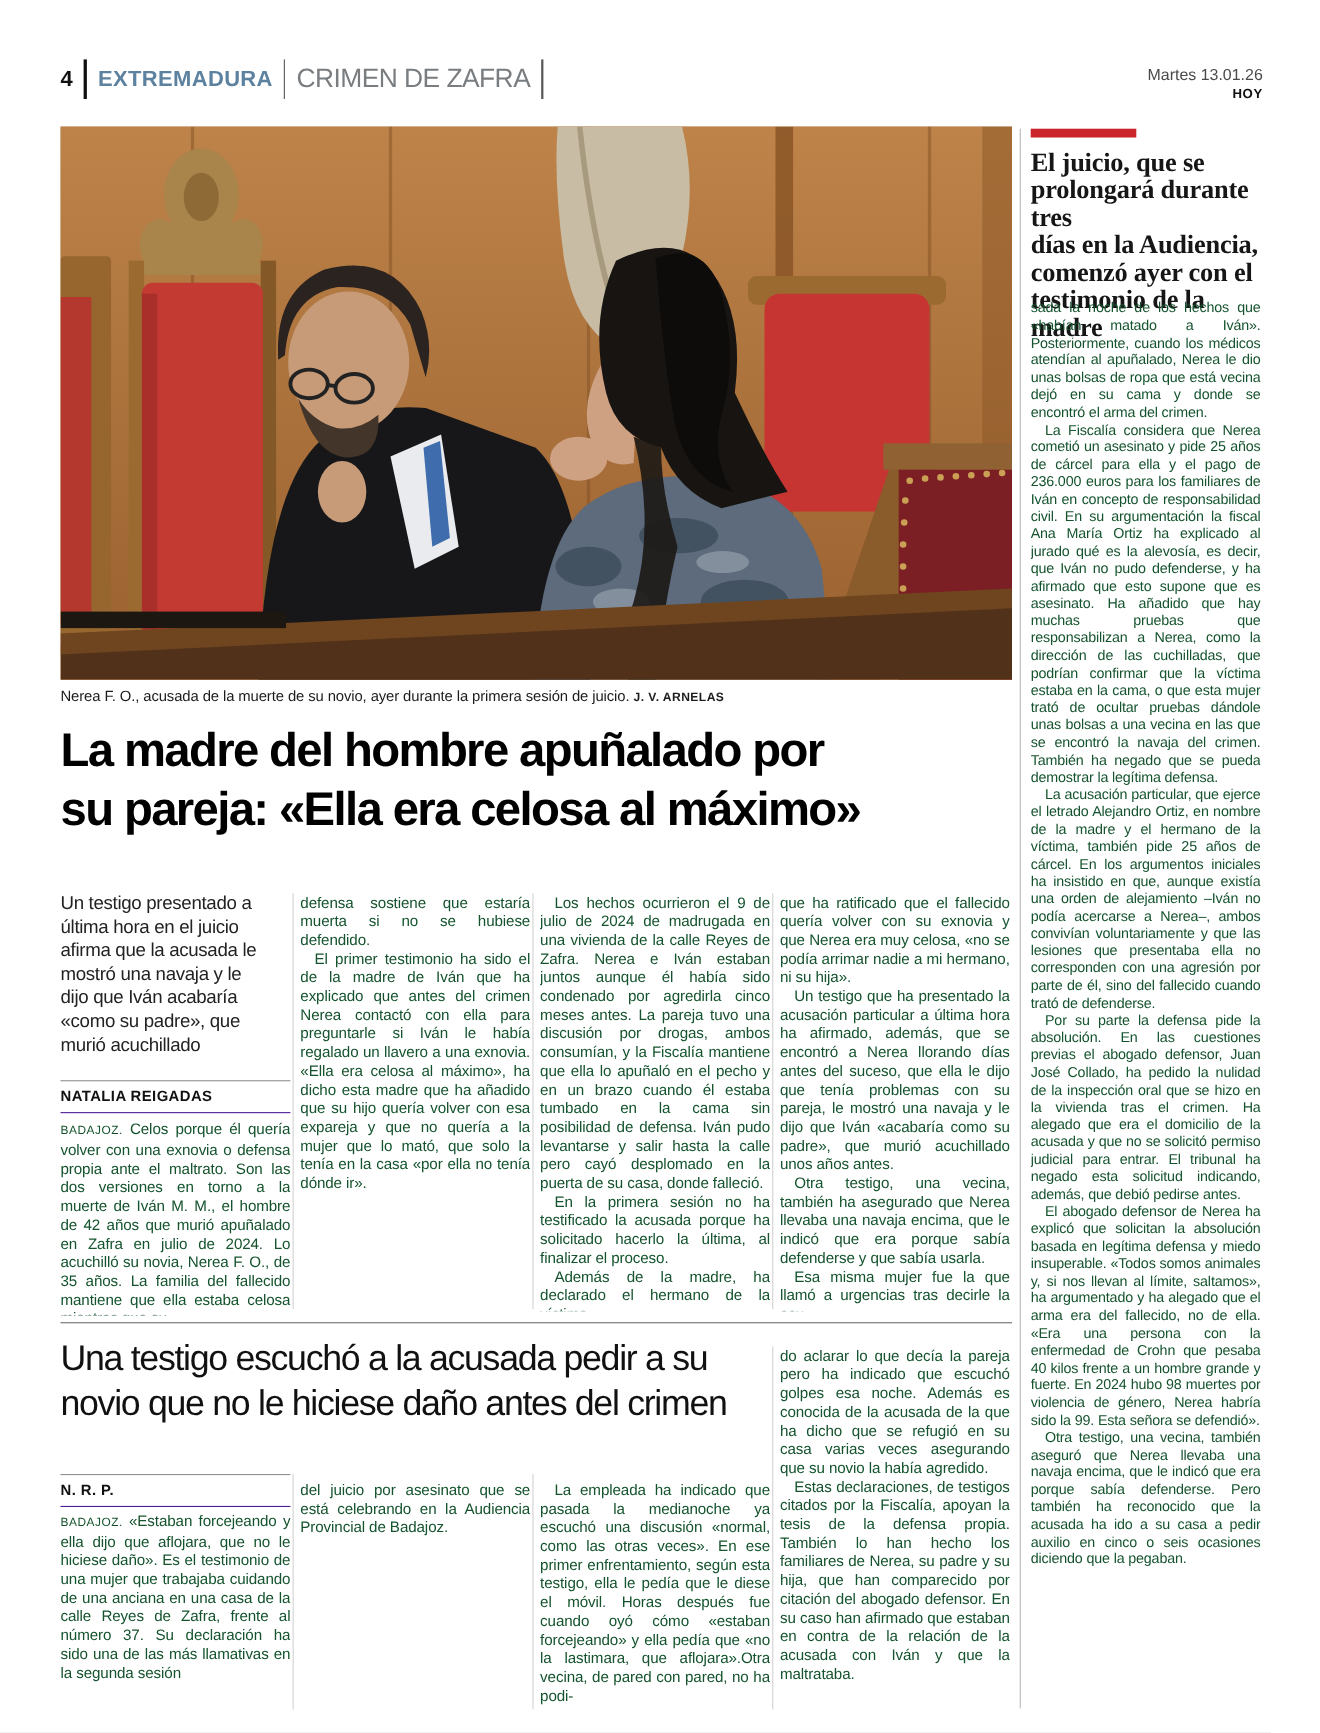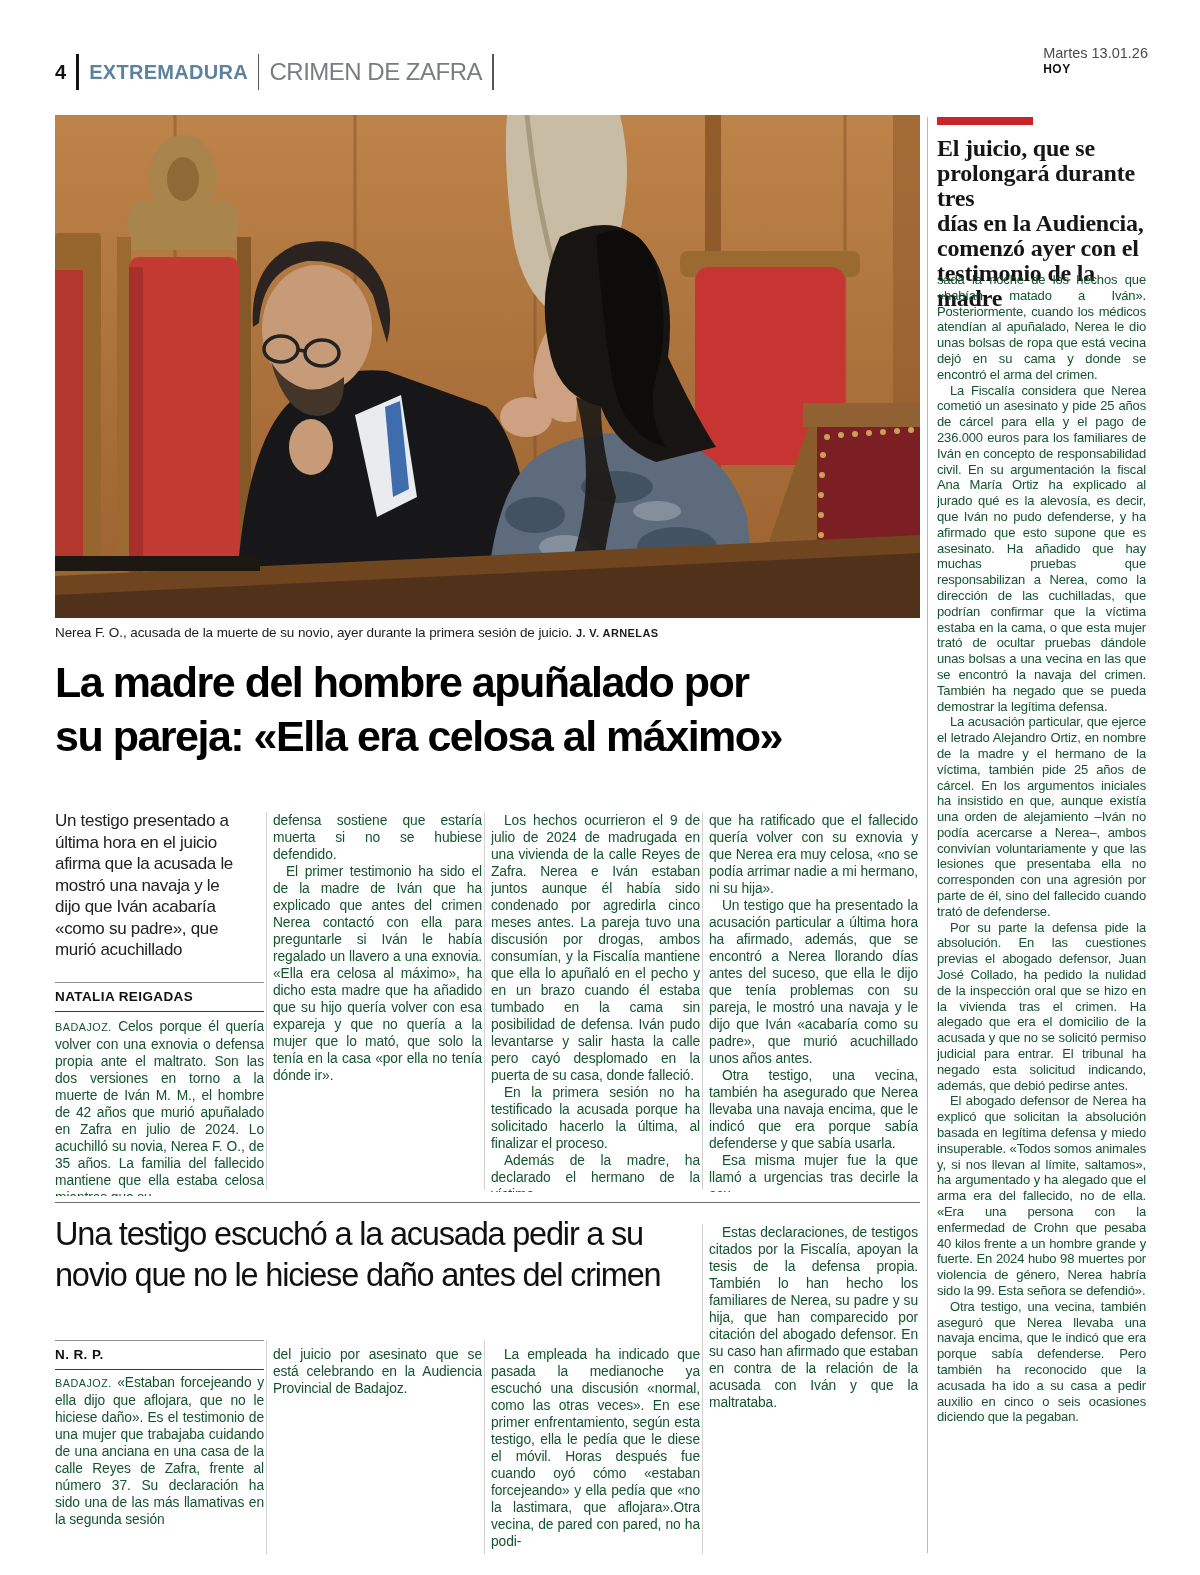--- a/index.html
+++ b/index.html
@@ -6,21 +6,21 @@
   body{background:#d9d9d9;font-family:"Liberation Sans",sans-serif}
   .page{position:relative;width:1200px;height:1575px;margin:0 auto;background:#ffffff;overflow:hidden;color:#1a1a1a}
 
   
   .hdr{position:absolute;top:54px;left:55px;display:flex;align-items:center;gap:10px}
   .pageno{font-size:20px;font-weight:700;color:#111}
   .hbar{width:3px;height:36px;background:#111}
   .hbar.thin{width:1.5px;background:#555}
   .section{font-size:20px;font-weight:700;letter-spacing:.3px;color:#5d82a0}
   .topic{font-size:24px;font-weight:400;letter-spacing:-.5px;color:#7a7d80}
-  .dateblock{position:absolute;top:44px;right:52px;line-height:1.25}
+  .dateblock{position:absolute;top:60px;right:52px;text-align:right;line-height:1.25}
   .dateline-top{font-size:14.5px;color:#4a4a4a}
   .masthead{font-size:12px;font-weight:700;color:#111;letter-spacing:.5px}
 
   
   .photo{position:absolute;left:55px;top:115px;width:865px;height:503px;overflow:hidden;background:#a9703a}
   .caption{position:absolute;left:55px;top:625px;width:865px;font-size:13.5px;color:#1c1c1c;letter-spacing:-.1px}
   .credit{font-size:11px;font-weight:700;letter-spacing:.4px;color:#1c1c1c}
 
   
   .headline1{position:absolute;left:55px;top:655px;width:885px;font-size:43px;line-height:54px;font-weight:700;letter-spacing:-1.5px;color:#000;white-space:pre-line}
@@ -217,20 +217,21 @@
   <div class="body-text colb b1">
       <p lang="es" class=""><span class="dl">BADAJOZ. </span>«Estaban forcejeando y ella dijo que aflojara, que no le hiciese daño». Es el testimonio de una mujer que trabajaba cuidando de una anciana en una casa de la calle Reyes de Zafra, frente al número 37. Su declaración ha sido una de las más llamativas en la segunda sesión</p>
     </div>
   <div class="body-text colb b2">
       <p lang="es" class="">del juicio por asesinato que se está celebrando en la Audiencia Provincial de Badajoz.</p>
     </div>
   <div class="body-text colb b3">
       <p lang="es" class="indent">La empleada ha indicado que pasada la medianoche ya escuchó una discusión «normal, como las otras veces». En ese primer enfrentamiento, según esta testigo, ella le pedía que le diese el móvil. Horas después fue cuando oyó cómo «estaban forcejeando» y ella pedía que «no la lastimara, que aflojara».Otra vecina, de pared con pared, no ha podi-</p>
     </div>
   <div class="body-text colb b4">
+      <p lang="es" class="">do aclarar lo que decía la pareja pero ha indicado que escuchó golpes esa noche. Además es conocida de la acusada de la que ha dicho que se refugió en su casa varias veces asegurando que su novio la había agredido.</p>
       <p lang="es" class="indent">Estas declaraciones, de testigos citados por la Fiscalía, apoyan la tesis de la defensa propia. También lo han hecho los familiares de Nerea, su padre y su hija, que han comparecido por citación del abogado defensor. En su caso han afirmado que estaban en contra de la relación de la acusada con Iván y que la maltrataba.</p>
     </div>
 
   <div class="vrule" style="left:266px;top:1340px;height:214px"></div>
   <div class="vrule" style="left:484px;top:1340px;height:214px"></div>
   <div class="vrule" style="left:702px;top:1224px;height:330px"></div>
 
   <div class="vdivider"></div>
   <div class="sb-bar"></div>
   <div class="sb-intro">El juicio, que se

